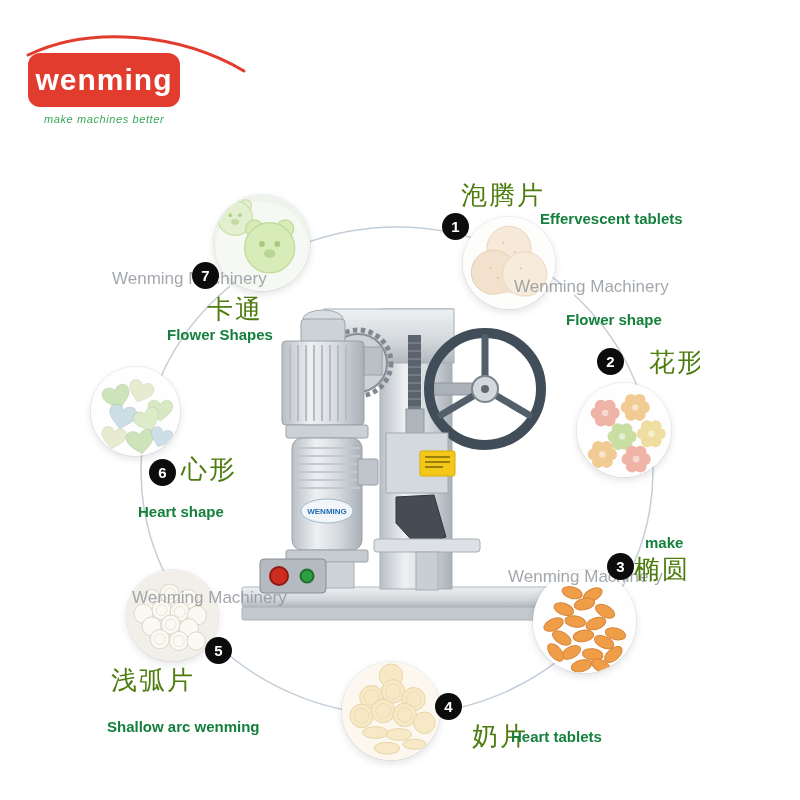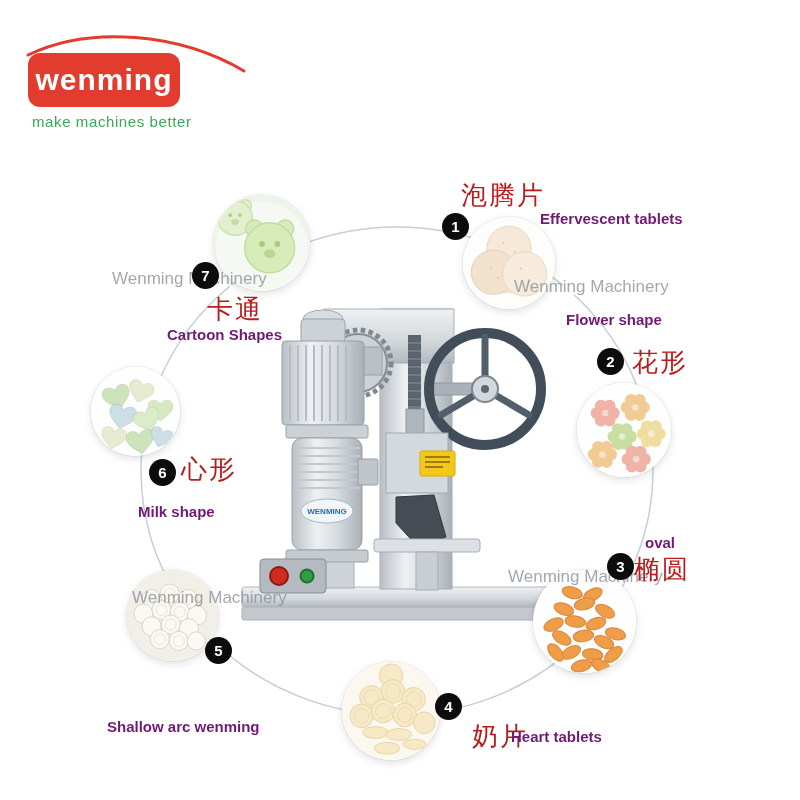--- a/index.html
+++ b/index.html
@@ -3,35 +3,35 @@
 <meta charset="utf-8">
 <style>
   html,body{margin:0;padding:0;background:#fff;}
   .page{position:relative;width:700px;height:800px;background:#ffffff;overflow:hidden;
         font-family:"Liberation Sans",sans-serif;margin-top:21px;}
   .abs{position:absolute;}
   
   .logo-box{left:28px;top:32px;width:152px;height:54px;background:#e23c2e;border-radius:12px;
             display:flex;align-items:center;justify-content:center;z-index:7;}
   .logo-brand{color:#fff;font-size:30px;font-weight:bold;letter-spacing:1px;}
-  .logo-tagline{left:32px;top:92px;color:#3aa857;font-size:15px;
+  .logo-tagline{left:44px;top:92px;color:#3aa857;font-size:11px;font-style:italic;
                 letter-spacing:.6px;z-index:7;}
   
   .ring-svg{left:0;top:0;width:800px;height:800px;z-index:0;}
   .machine{left:230px;top:264px;width:344px;height:364px;z-index:1;}
   
   .photo-circle{border-radius:50%;overflow:hidden;z-index:3;
                 box-shadow:0 0 0 1px rgba(0,0,0,.05),0 3px 8px rgba(0,0,0,.12);}
   .photo-circle svg{display:block;width:100%;height:100%;}
   
   .badge{width:27px;height:27px;border-radius:50%;background:#0c0c0c;color:#fff;
          font-weight:bold;font-size:15px;display:flex;align-items:center;justify-content:center;
          z-index:6;}
-  .cn{font-size:26px;color:#b91c1c;letter-spacing:2px;z-index:6;white-space:nowrap;}
-  .en{font-size:15px;font-weight:bold;color:#701a75;z-index:6;white-space:nowrap;}
+  .cn{font-size:26px;color:#4d7c0f;letter-spacing:2px;z-index:6;white-space:nowrap;}
+  .en{font-size:15px;font-weight:bold;color:#15803d;z-index:6;white-space:nowrap;}
   .wm{font-size:17px;color:#8a9097;opacity:.78;z-index:5;white-space:nowrap;}
 </style>
 </head>
 <body>
 
 <div class="page">
 
   <svg width="0" height="0" style="position:absolute" aria-hidden="true">
     <defs>
       <g id="def-flower">
@@ -305,27 +305,28 @@
 
   <div class="abs badge" style="left:442px;top:192px">1</div>
   <div class="abs badge" style="left:597px;top:327px">2</div>
   <div class="abs badge" style="left:607px;top:532px">3</div>
   <div class="abs badge" style="left:435px;top:672px">4</div>
   <div class="abs badge" style="left:205px;top:616px">5</div>
   <div class="abs badge" style="left:149px;top:438px">6</div>
   <div class="abs badge" style="left:192px;top:241px">7</div>
 
   <div class="abs cn" style="left:461px;top:157px">泡腾片</div>
-  <div class="abs cn" style="left:632px;top:324px">花形</div>
+  <div class="abs cn" style="left:649px;top:324px">花形</div>
   <div class="abs cn" style="left:634px;top:531px">椭圆</div>
   <div class="abs cn" style="left:472px;top:698px">奶片</div>
+  <div class="abs cn" style="left:111px;top:642px">浅弧片</div>
   <div class="abs cn" style="left:181px;top:431px">心形</div>
   <div class="abs cn" style="left:207px;top:271px">卡通</div>
 
   <div class="abs en" style="left:540px;top:189px">Effervescent tablets</div>
   <div class="abs en" style="left:566px;top:290px">Flower shape</div>
-  <div class="abs en" style="left:645px;top:513px">oval</div>
+  <div class="abs en" style="left:645px;top:513px">make</div>
   <div class="abs en" style="left:511px;top:707px">Heart tablets</div>
   <div class="abs en" style="left:107px;top:697px">Shallow arc wenming</div>
-  <div class="abs en" style="left:138px;top:482px">Milk shape</div>
-  <div class="abs en" style="left:167px;top:305px">Cartoon Shapes</div>
+  <div class="abs en" style="left:138px;top:482px">Heart shape</div>
+  <div class="abs en" style="left:167px;top:305px">Flower Shapes</div>
 
 </div>
 
 </body></html>

